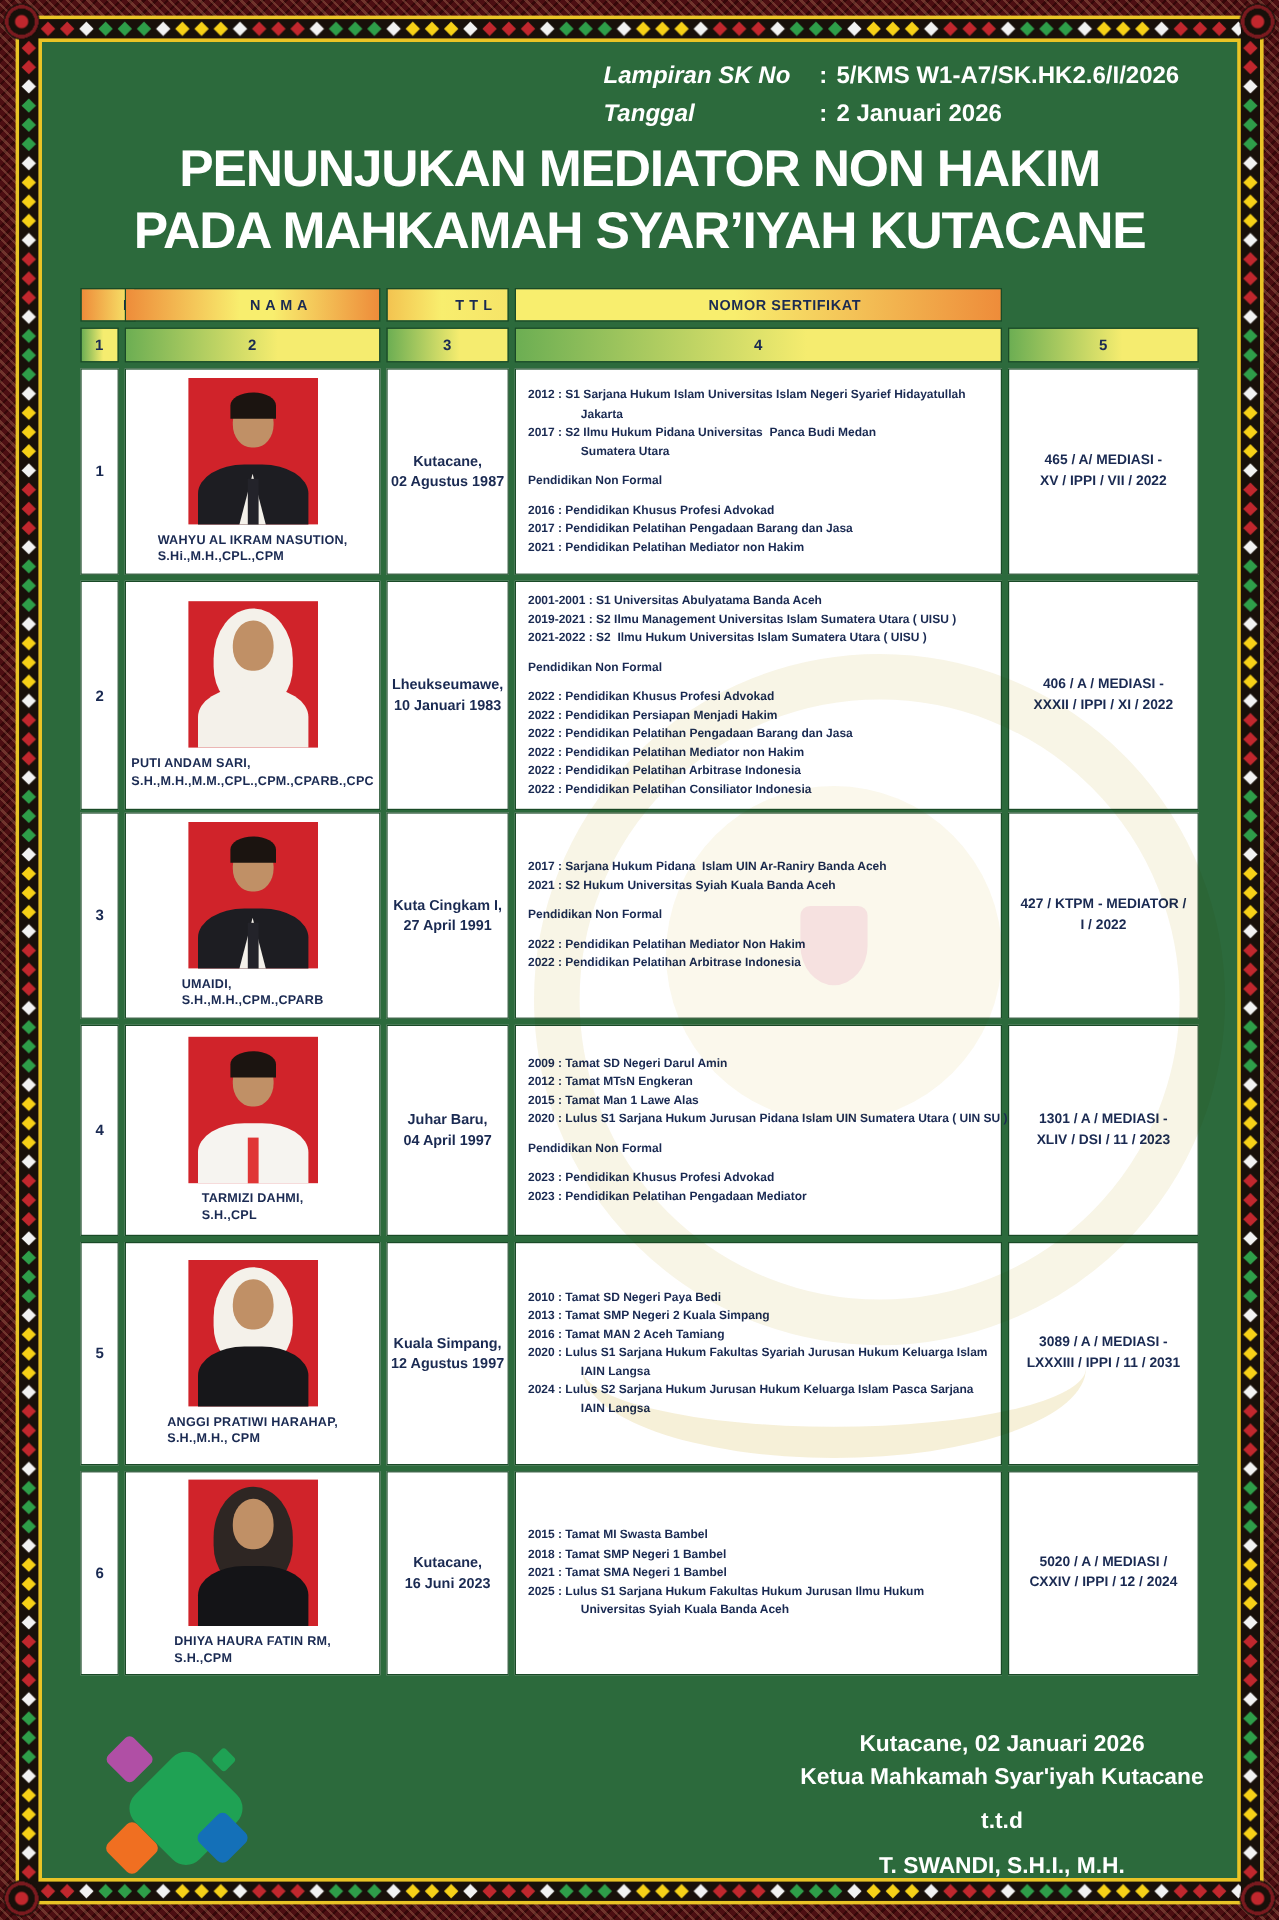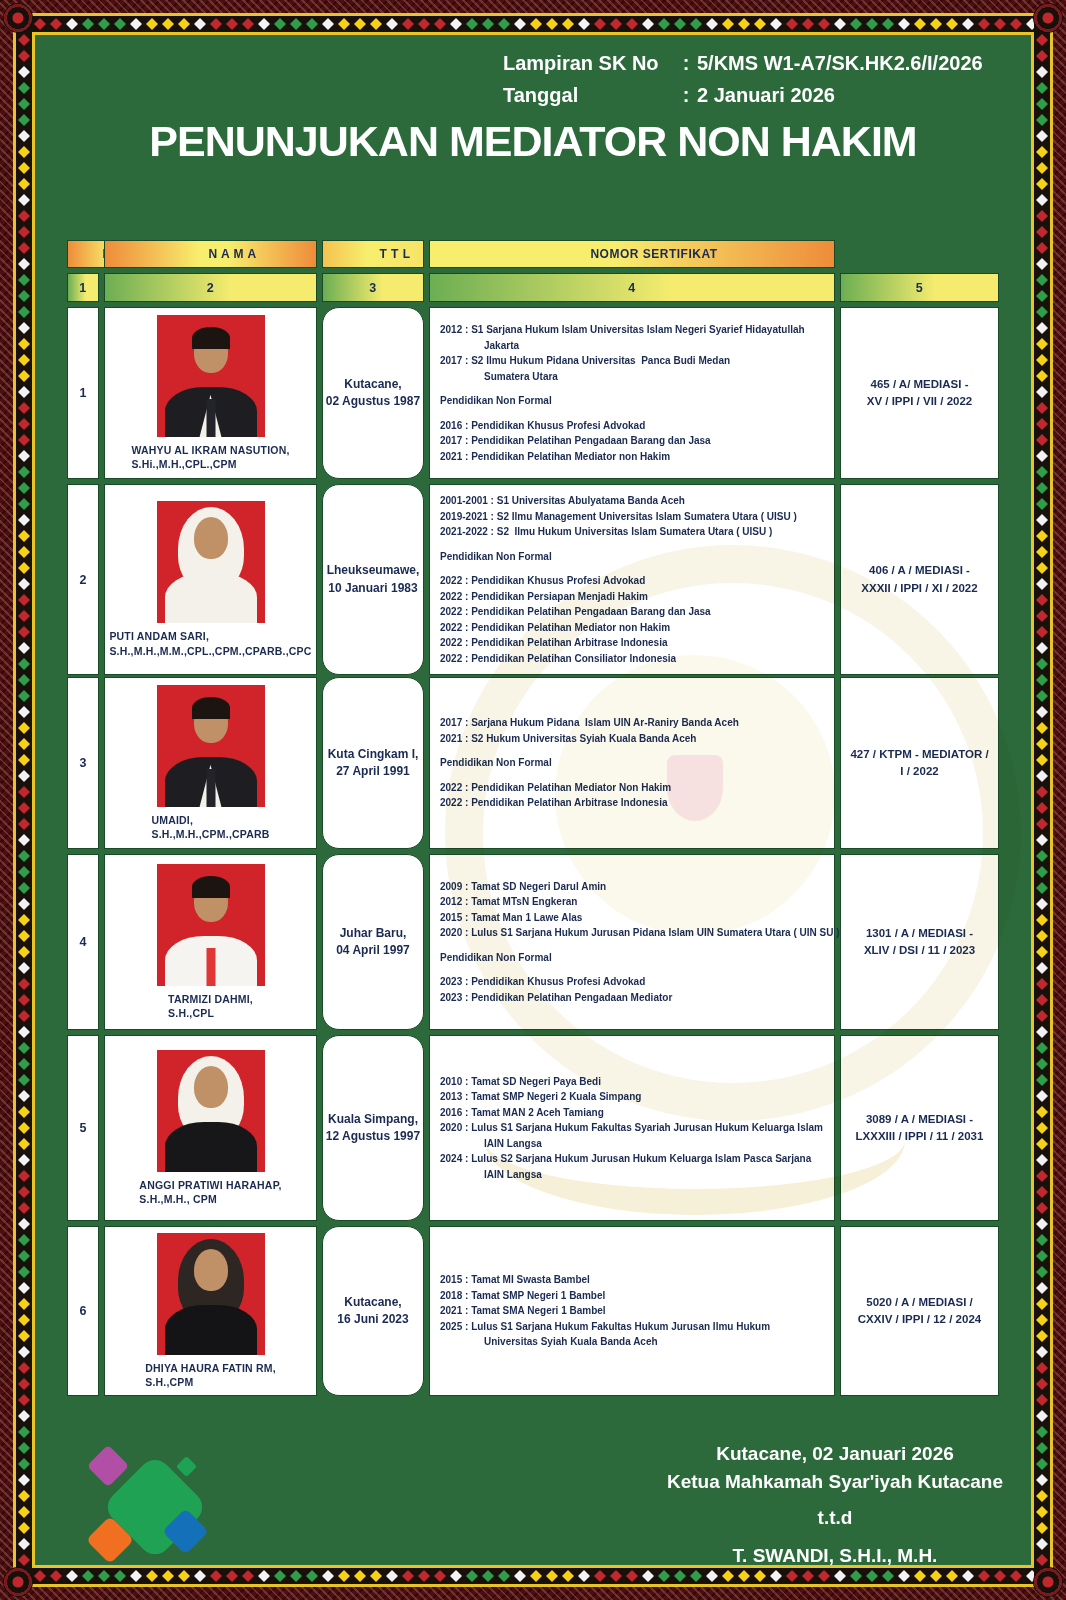--- a/index.html
+++ b/index.html
@@ -23,21 +23,21 @@
   .ds-right{top:0;right:0;width:16px;height:100%;}
   .page{position:relative;width:100%;height:100%;background:#2c6a3c;overflow:hidden;}
   .corner{position:fixed;width:30px;height:30px;border-radius:50%;
           background:radial-gradient(circle at 50% 50%, #c1272d 0 5px, #18100a 6px 11px, #7a1a1f 11px 14px, #18100a 14px);
           z-index:50;}
   .corner.tl{top:3px;left:3px}.corner.tr{top:3px;right:3px}.corner.bl{bottom:3px;left:3px}.corner.br{bottom:3px;right:3px}
 
   
   .sk-block{position:absolute;top:12px;left:468px;color:#fff;font-size:20px;line-height:1.6;}
   .sk-row{display:flex;}
-  .sk-label{width:172px;}
+  .sk-label{width:172px;font-style:italic;}
   .sk-colon{width:22px;text-align:center;}
   .main-title{position:absolute;top:80px;left:0;width:100%;text-align:center;color:#fff;
               font-size:43px;line-height:1.22;letter-spacing:-1px;}
 
   
   .tbl{position:absolute;left:32px;top:205px;width:932px;z-index:1;}
   .t-row{display:grid;grid-template-columns:32px 213px 102px 406px 159px;column-gap:5px;margin-bottom:5px;}
   .cell{background:#fff;border:1px solid #194a27;box-sizing:border-box;position:relative;}
   .hcell{display:flex;align-items:center;justify-content:center;color:#1a2a52;font-size:12px;
          letter-spacing:.5px;border:1px solid #194a27;box-sizing:border-box;}
@@ -47,21 +47,21 @@
   .g-nama{background:linear-gradient(90deg,#ee8c3a,#f8ee6e 45%,#f8ee6e 58%,#ee8c3a);}
   .g-ttl{background:linear-gradient(90deg,#f3c350,#f8ee6e 45%,#f6e468);}
   .g-riw{background:linear-gradient(90deg,#ee8c3a,#f8ee6e 33%,#f8ee6e 66%,#ee8c3a);}
   .g-sert{background:linear-gradient(90deg,#f8ee6e,#f8ee6e 45%,#ee8c3a);}
   .g-num{background:linear-gradient(90deg,#6cae53,#f5ec6f 60%);}
 
   .cell-no{display:flex;align-items:center;justify-content:center;color:#1a2a52;font-size:12.5px;}
   .cell-nama{display:flex;flex-direction:column;align-items:center;justify-content:center;padding:6px 2px;}
   .person-name{color:#1a2a52;font-size:10.5px;text-align:left;line-height:1.35;margin-top:6px;letter-spacing:.2px;}
   .cell-ttl{display:flex;flex-direction:column;align-items:center;justify-content:center;
-            color:#1a2a52;font-size:12px;text-align:center;line-height:1.45;border-radius:17px;}
+            color:#1a2a52;font-size:12px;text-align:center;line-height:1.45;}
   .cell-edu{display:flex;flex-direction:column;justify-content:center;color:#1a2a52;
             font-size:10px;line-height:1.55;padding:8px 4px 8px 10px;overflow:visible;}
   .ed-line{white-space:pre;}
   .ed-indent{padding-left:44px;white-space:pre;}
   .ed-subhead{margin:9px 0;white-space:pre;}
   .cell-cert{display:flex;flex-direction:column;align-items:center;justify-content:center;
              color:#1a2a52;font-size:11.5px;text-align:center;line-height:1.5;padding:0 4px;}
 
   
   .photo{width:108px;height:122px;background:#d0232a;position:relative;overflow:hidden;flex:none;}
@@ -175,20 +175,21 @@
         </div>
         <div class="sk-row">
           <span class="sk-label">Tanggal</span>
           <span class="sk-colon">:</span>
           <span>2 Januari 2026</span>
         </div>
       </div>
 
       <div class="main-title">
         <div>PENUNJUKAN MEDIATOR NON HAKIM</div>
+        <div>PADA MAHKAMAH SYAR’IYAH KUTACANE</div>
       </div>
 
       <div class="watermark">
         <div class="wm-ring"></div>
         <div class="wm-disc"></div>
         <div class="wm-shield"></div>
         <div class="wm-arc"></div>
       </div>
 
       <div class="tbl">

